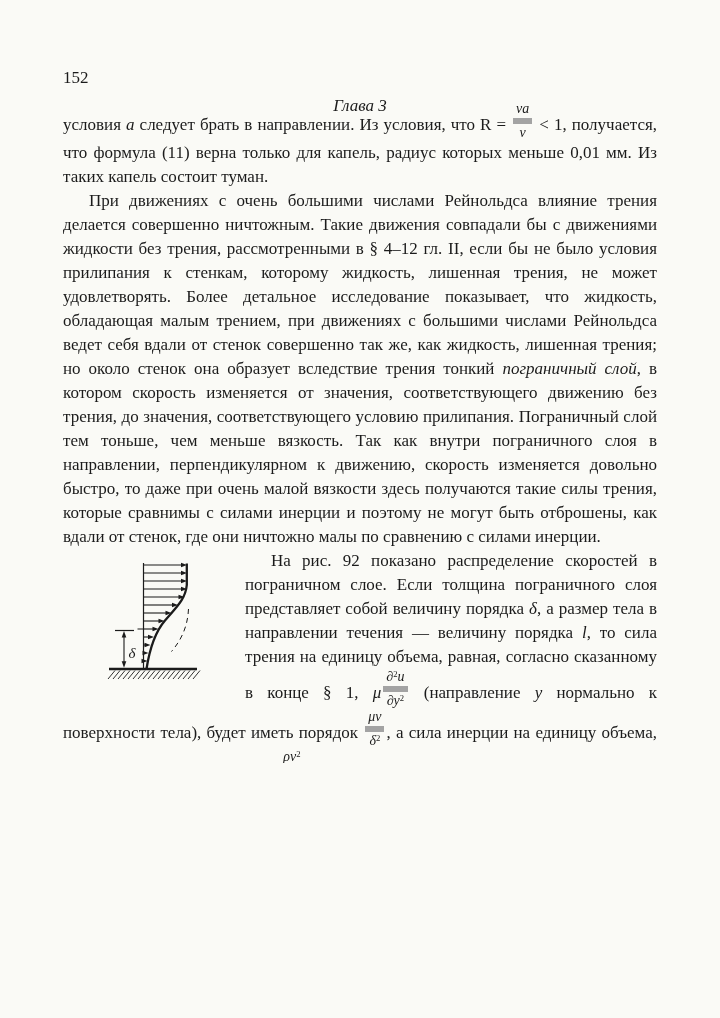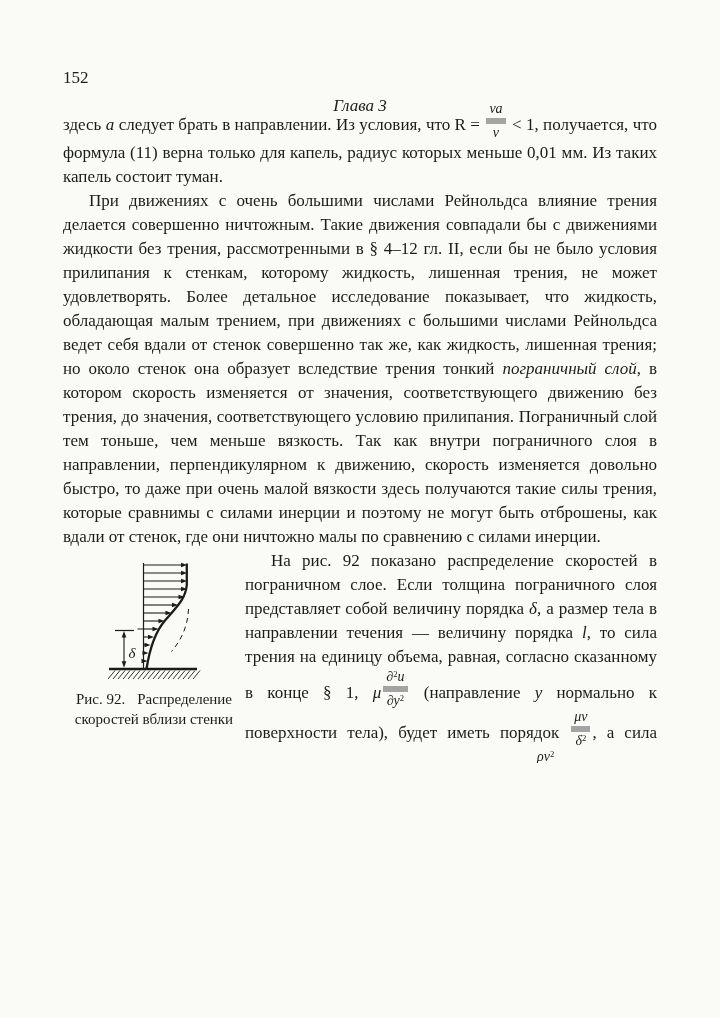--- a/index.html
+++ b/index.html
@@ -35,21 +35,21 @@
 
 <div class="page">
   <div class="header">
     <span class="page-num">152</span>
     <div class="chapter">Глава 3</div>
   </div>
 
   <div class="body-text">
 
 
-    <p><span>здесь </span><span class="it">a</span><span> следует брать в направлении. Из условия, что R = </span><span class="frac"><span class="num"><span class="it">va</span></span><span class="den"><span class="it">ν</span></span></span><span> &lt; 1, получается, что формула (11) верна только для капель, радиус которых меньше 0,01 мм. Из таких капель состоит туман.</span></p>
+    <p><span>условия </span><span class="it">a</span><span> следует брать в направлении. Из условия, что R = </span><span class="frac"><span class="num"><span class="it">va</span></span><span class="den"><span class="it">ν</span></span></span><span> &lt; 1, получается, что формула (11) верна только для капель, радиус которых меньше 0,01 мм. Из таких капель состоит туман.</span></p>
     <p class="indent"><span>При движениях с очень большими числами Рейнольдса влияние трения делается совершенно ничтожным. Такие движения совпадали бы с движениями жидкости без трения, рассмотренными в § 4–12 гл. II, если бы не было условия прилипания к стенкам, которому жидкость, лишенная трения, не может удовлетворять. Более детальное исследование показывает, что жидкость, обладающая малым трением, при движениях с большими числами Рейнольдса ведет себя вдали от стенок совершенно так же, как жидкость, лишенная трения; но около стенок она образует вследствие трения тонкий </span><span class="it">пограничный слой</span><span>, в котором скорость изменяется от значения, соответствующего движению без трения, до значения, соответствующего условию прилипания. Пограничный слой тем тоньше, чем меньше вязкость. Так как внутри пограничного слоя в направлении, перпендикулярном к движению, скорость изменяется довольно быстро, то даже при очень малой вязкости здесь получаются такие силы трения, которые сравнимы с силами инерции и поэтому не могут быть отброшены, как вдали от стенок, где они ничтожно малы по сравнению с силами инерции.</span></p>
 
     <p class="indent">
       <span class="figure-box">
         <svg width="182" height="122" viewBox="0 0 182 122">
           <g id="fig-hatch">
               <line x1="52" y1="111.5" x2="45" y2="120" stroke="#1b1b1b" stroke-width="0.9"></line>
               <line x1="57" y1="111.5" x2="50" y2="120" stroke="#1b1b1b" stroke-width="0.9"></line>
               <line x1="62" y1="111.5" x2="55" y2="120" stroke="#1b1b1b" stroke-width="0.9"></line>
               <line x1="67" y1="111.5" x2="60" y2="120" stroke="#1b1b1b" stroke-width="0.9"></line>
@@ -100,17 +100,16 @@
               <line x1="81" y1="102" x2="81" y2="102" stroke="#1b1b1b" stroke-width="1.1"></line>
               <polygon points="84.5,102 78.5,99.7 78.5,104.3" fill="#1b1b1b"></polygon>
             </g>
           <line x1="52" y1="71.5" x2="71" y2="71.5" stroke="#1b1b1b" stroke-width="1.2"></line>
           <line x1="74.5" y1="70" x2="80" y2="70" stroke="#1b1b1b" stroke-width="1"></line>
           <line x1="61" y1="76" x2="61" y2="104" stroke="#1b1b1b" stroke-width="1.1"></line>
           <polygon points="61,72 58.7,78.5 63.3,78.5" fill="#1b1b1b"></polygon>
           <polygon points="61,108.8 58.7,102.3 63.3,102.3" fill="#1b1b1b"></polygon>
           <text x="65.5" y="99" font-size="15" font-style="italic" fill="#1b1b1b">δ</text>
         </svg>
-        <span class="caption"><span class="caption-prefix">Рис. 92.</span><span>Распределение скоростей вблизи стенки</span></span>
       </span><span><span>На рис. 92 показано распределение скоростей в пограничном слое. Если толщина пограничного слоя представляет собой величину порядка </span><span class="it">δ</span><span>, а размер тела в направлении течения — величину порядка </span><span class="it">l</span><span>, то сила трения на единицу объема, равная, согласно сказанному в конце § 1, </span><span class="it">μ</span><span class="frac"><span class="num"><span class="it">∂</span><span class="sup">2</span><span class="it">u</span></span><span class="den"><span class="it">∂y</span><span class="sup">2</span></span></span><span> (направление </span><span class="it">y</span><span> нормально к поверхности тела), будет иметь порядок </span><span class="frac"><span class="num"><span class="it">μv</span></span><span class="den"><span class="it">δ</span><span class="sup">2</span></span></span><span>, а сила инерции на единицу объема, как и раньше, — порядок </span><span class="frac"><span class="num"><span class="it">ρv</span><span class="sup">2</span></span><span class="den"><span class="it">l</span></span></span><span>. Так как в пограничном слое обе эти силы представляют собой величины од-</span></span>
     </p>
   </div>
 </div>
 
 </body></html>

